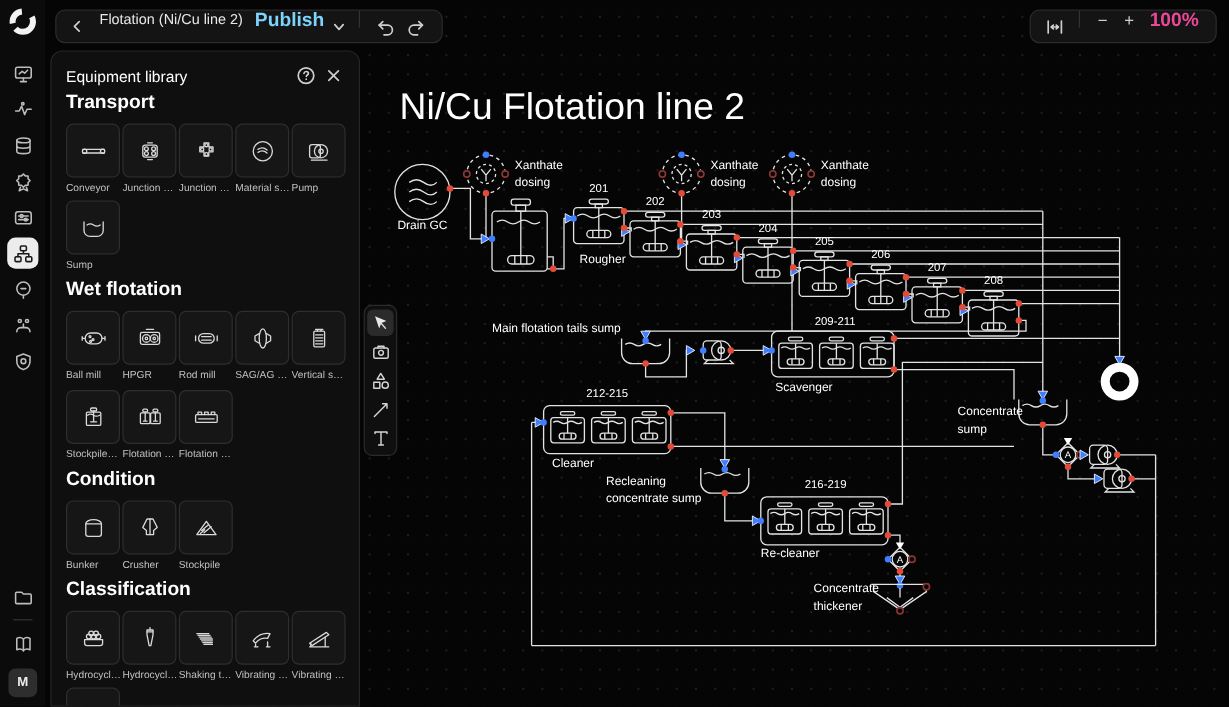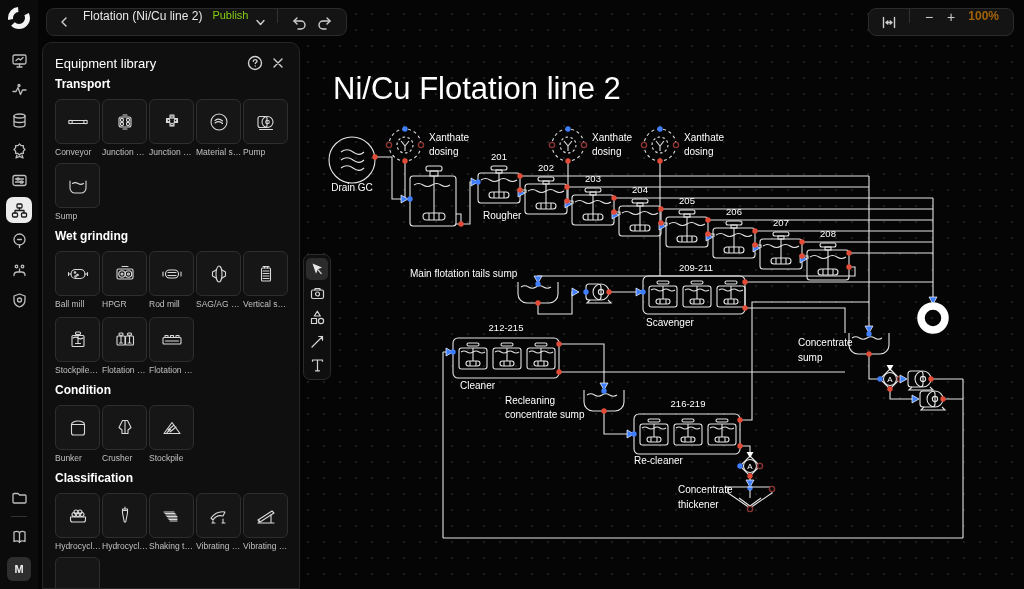--- a/index.html
+++ b/index.html
@@ -23,33 +23,33 @@
   .rail .spacer{flex:1}
   .rail .divline{width:16px;height:1px;background:#333;margin:4px 0}
   .avatar{width:24px;height:24px;border-radius:6px;background:#2e2e2e;color:#eee;font-size:11px;font-weight:bold;
     display:flex;align-items:center;justify-content:center;margin:6px 0 8px}
   
   .pill{position:absolute;top:8px;height:26px;background:#141414;border:1px solid #2b2b2b;border-radius:8px;
     display:flex;align-items:flex-start;z-index:40;padding:0 8px}
   .pill-left{left:46px}
   .pill-right{right:10px}
   .pill .t{font-size:12px;color:#e8e8e8;margin:0 10px;white-space:nowrap}
-  .pill .publish{font-size:11px;color:#84cc16;font-weight:normal;margin-right:4px}
+  .pill .publish{font-size:16px;color:#7dd3fc;font-weight:bold;margin-right:4px}
   .pill .vdiv{width:1px;height:14px;background:#333;margin:0 8px}
   .iconbtn{display:flex;align-items:center;justify-content:center;padding:0 4px;height:100%}
   .iconbtn svg{stroke:#cfcfcf;fill:none;stroke-width:1.4;stroke-linecap:round;stroke-linejoin:round}
-  .zoomtxt{font-size:12px;color:#a16207;font-weight:bold;margin:0 6px}
+  .zoomtxt{font-size:16px;color:#ec4899;font-weight:bold;margin:0 6px}
   .pm{font-size:14px;color:#cfcfcf;padding:0 7px}
   
   .panel{position:absolute;left:42px;top:42px;width:258px;height:547px;background:#0f0f0f;
     border:1px solid #262626;border-radius:10px 10px 0 0;z-index:35;padding:12px 10px 0 12px;box-sizing:border-box;overflow:hidden}
   .phead{display:flex;align-items:center;margin-bottom:0}
   .ptitle{font-size:13px;color:#fff;flex:1}
   .phead .iconbtn svg{stroke:#cfcfcf}
-  .shead{font-size:12px;color:#fff;font-weight:bold;margin:6px 0 8px}
+  .shead{font-size:16px;color:#fff;font-weight:bold;margin:6px 0 8px}
   .tgrid{display:flex;flex-wrap:wrap;column-gap:2px;row-gap:6px;margin-bottom:8px}
   .titem{width:45px;display:flex;flex-direction:column;gap:3px}
   .tile{width:43px;height:43px;background:#161616;border:1px solid #2e2e2e;border-radius:6px;
     display:flex;align-items:center;justify-content:center}
   .tile svg{stroke:#d9d9d9;fill:none;stroke-width:1.1;stroke-linecap:round;stroke-linejoin:round}
   .tlabel{font-size:8.5px;color:#c0c0c0;white-space:nowrap;overflow:hidden}
   
   .ctoolbar{position:absolute;left:303px;top:254px;width:26px;background:#0f0f0f;border:1px solid #2b2b2b;
     border-radius:7px;z-index:36;display:flex;flex-direction:column;align-items:center;padding:2px 0}
   .cbtn{width:22px;height:22px;border-radius:5px;display:flex;align-items:center;justify-content:center;margin:1px 0}
@@ -530,21 +530,21 @@
   <div class="titem">
     <div class="tile">
       <svg width="24" height="24" viewBox="0 0 24 24">
               <path d="M4 7v7a5 5 0 0 0 5 5h6a5 5 0 0 0 5-5V7"></path>
               <path d="M6.5 9.5c1.8-1.2 3.7-1.2 5.5 0s3.7 1.2 5.5 0"></path>
             </svg>
     </div>
     <div class="tlabel">Sump</div>
   </div>
 </div>
-      <div class="shead">Wet grinding</div>
+      <div class="shead">Wet flotation</div>
       <div class="tgrid">
   <div class="titem">
     <div class="tile">
       <svg width="24" height="24" viewBox="0 0 24 24">
               <rect x="5" y="7.5" width="14" height="9" rx="4.5"></rect>
               <path d="M2.5 10.5v3M21.5 10.5v3M2.5 12H5M19 12h2.5"></path>
               <circle cx="9" cy="10.5" r=".8"></circle>
               <circle cx="11.5" cy="13" r=".8"></circle>
               <circle cx="9.5" cy="14.5" r=".8"></circle>
             </svg>

